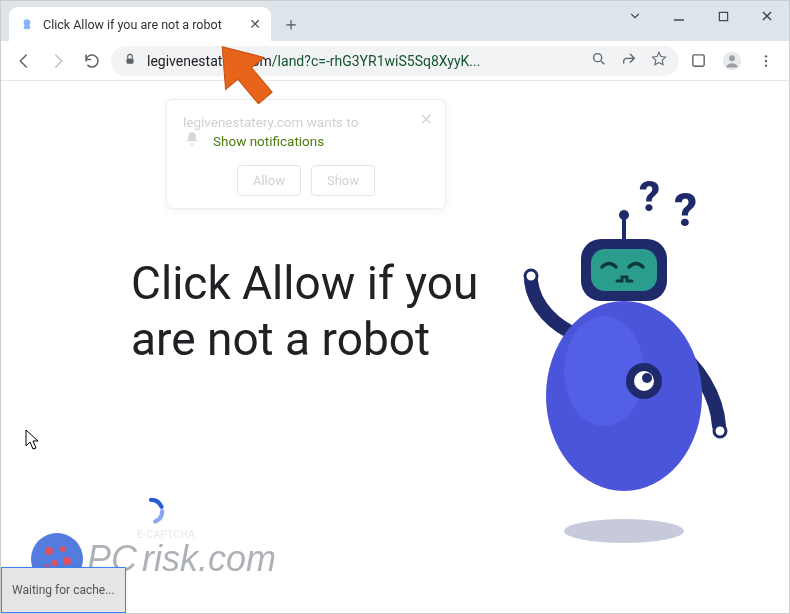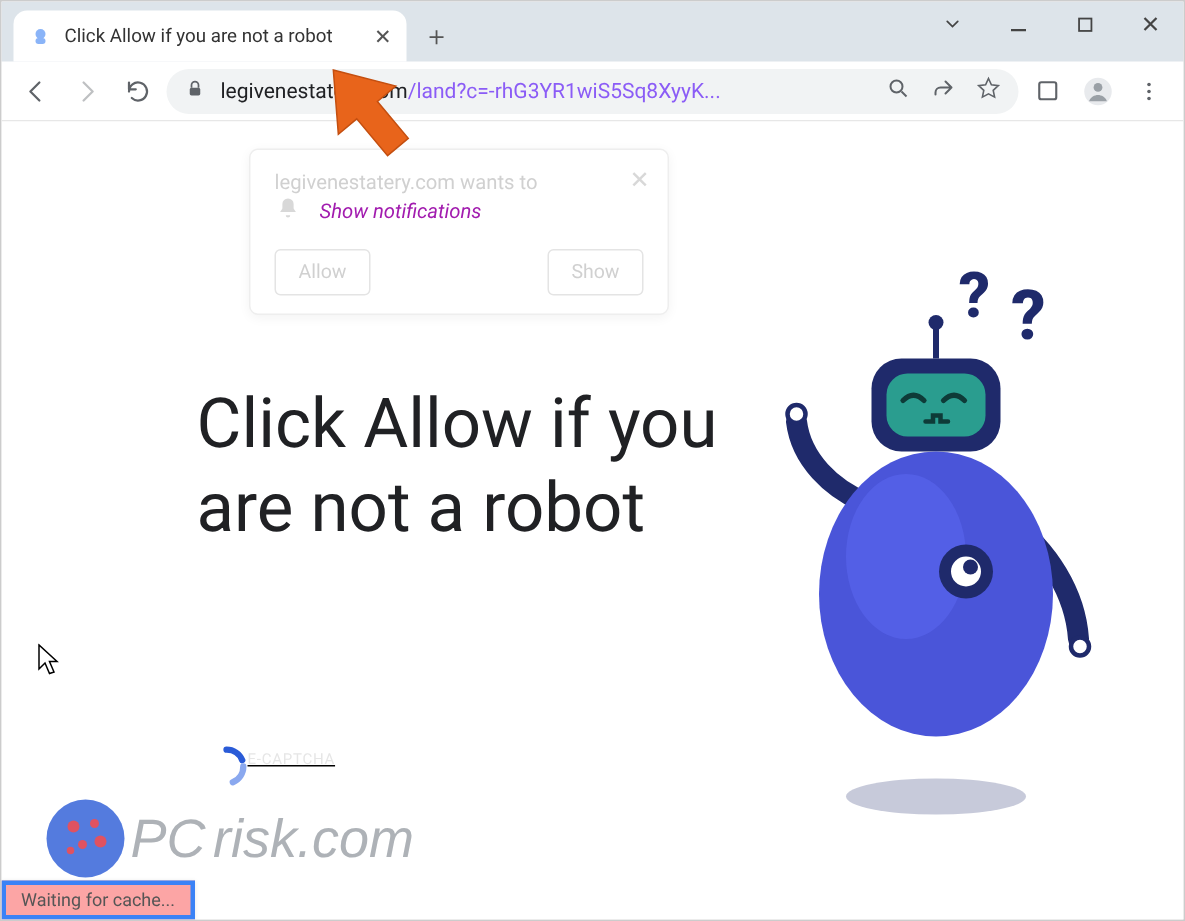--- a/index.html
+++ b/index.html
@@ -78,21 +78,21 @@
     display:flex;
     align-items:center;
     padding:0 12px;
     gap:10px;
     color:#202124;
     font-size:14px;
     position:relative;
   }
   .url-text { flex:1; white-space:nowrap; overflow:hidden; text-overflow:ellipsis; }
   .url-text .host { color:#202124; }
-  .url-text .path { color:#8b5cf6; }
+  .url-text .path { color:#14532d; }
   .omni-right { display:flex; gap:14px; color:#5f6368; }
   
   .content {
     position:absolute;
     top:80px; left:0; right:0; bottom:0;
     background:#fff;
   }
   
   .notif {
     position:absolute;
@@ -102,22 +102,22 @@
     border-radius:6px;
     padding:14px 16px 12px;
     box-shadow: 0 2px 8px rgba(0,0,0,0.05);
     color:#ccc;
     background:#fff;
     font-size:13.5px;
   }
   .notif-title { margin-bottom:0; color:#d0d0d0; }
   .notif-row { display:flex; align-items:center; gap:12px; margin-bottom:14px; }
   .notif-bell { color:#d8d8d8; }
-  .notif-item-text { color:#a21caf;font-style:italic; }
-  .notif-buttons { display:flex; justify-content:space-between; gap:10px; }
+  .notif-item-text { color:#4d7c0f; }
+  .notif-buttons { display:flex; justify-content:center; gap:10px; }
   .notif-btn {
     border:1px solid #e4e4e4;
     border-radius:4px;
     padding:7px 15px;
     color:#d0d0d0;
     font-size:13px;
     cursor:pointer;
     background:#fff;
   }
   .notif-close { position:absolute; top:10px; right:12px; color:#d8d8d8; font-size:16px; cursor:pointer; }
@@ -143,40 +143,40 @@
   .robot {
     position:absolute;
     top:90px; right:20px;
     width:300px; height:380px;
     pointer-events:none;
   }
   
   .ecaptcha-area {
     position:absolute;
     left:136px; top:416px;
-    display:flex; flex-direction:row; align-items:flex-start;text-decoration:underline;
+    display:flex; flex-direction:column; align-items:flex-start;
   }
   .spinner {
     width:28px;height:28px;
   }
   .ecap-label { color:#e6e6e6; font-size:10px; margin-top:4px; letter-spacing:0.5px;}
   
   .watermark {
     position:absolute;
     left:26px; bottom:18px;
     opacity:0.8;
     text-decoration:underline;
   }
   
   .statusbar {
     position:absolute;
     left:0; bottom:0;
-    background:#fca5a5;
-    border:3px solid #3b82f6;
-    padding:3px 10px;
+    background:#e5e5e5;
+    border:1px solid #3b82f6;
+    padding:15px 10px;
     font-size:12px;
     color:#555;
     box-shadow: 0 0 3px rgba(0,0,0,0.1);
   }
   
   .cursor-sprite {
     position:absolute;
     left:24px; top:348px;
     pointer-events:none;
   }

